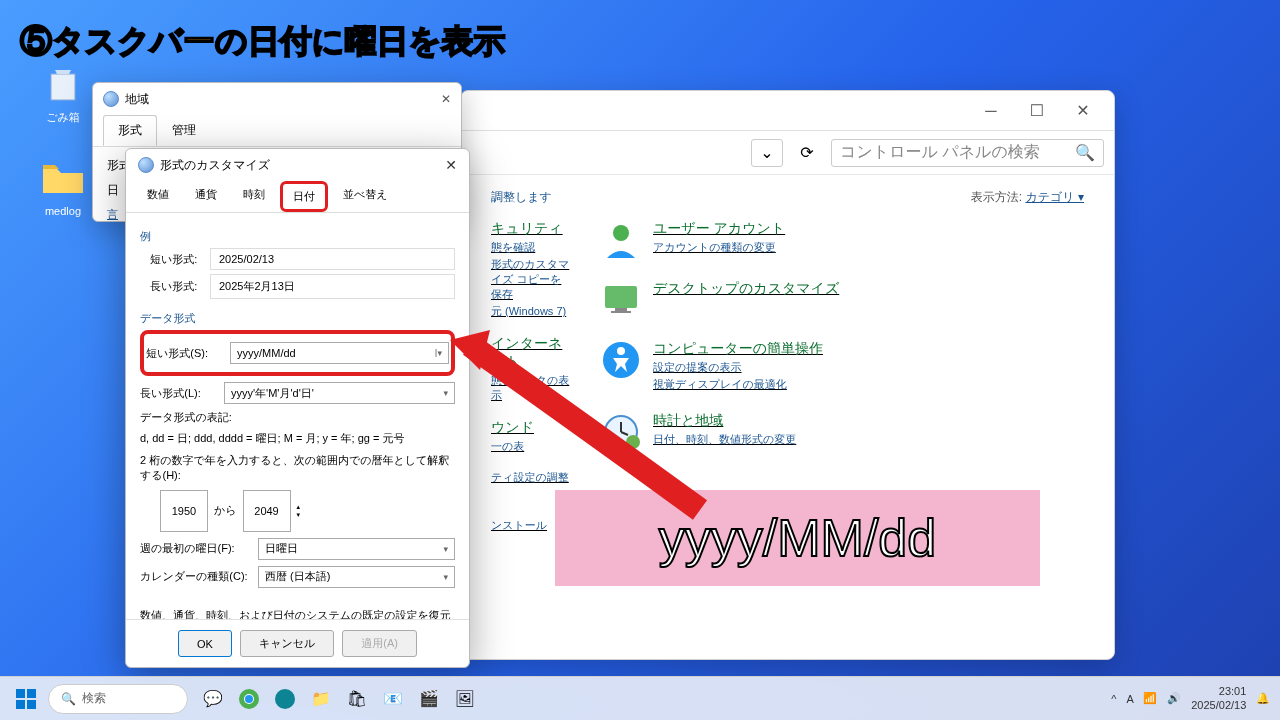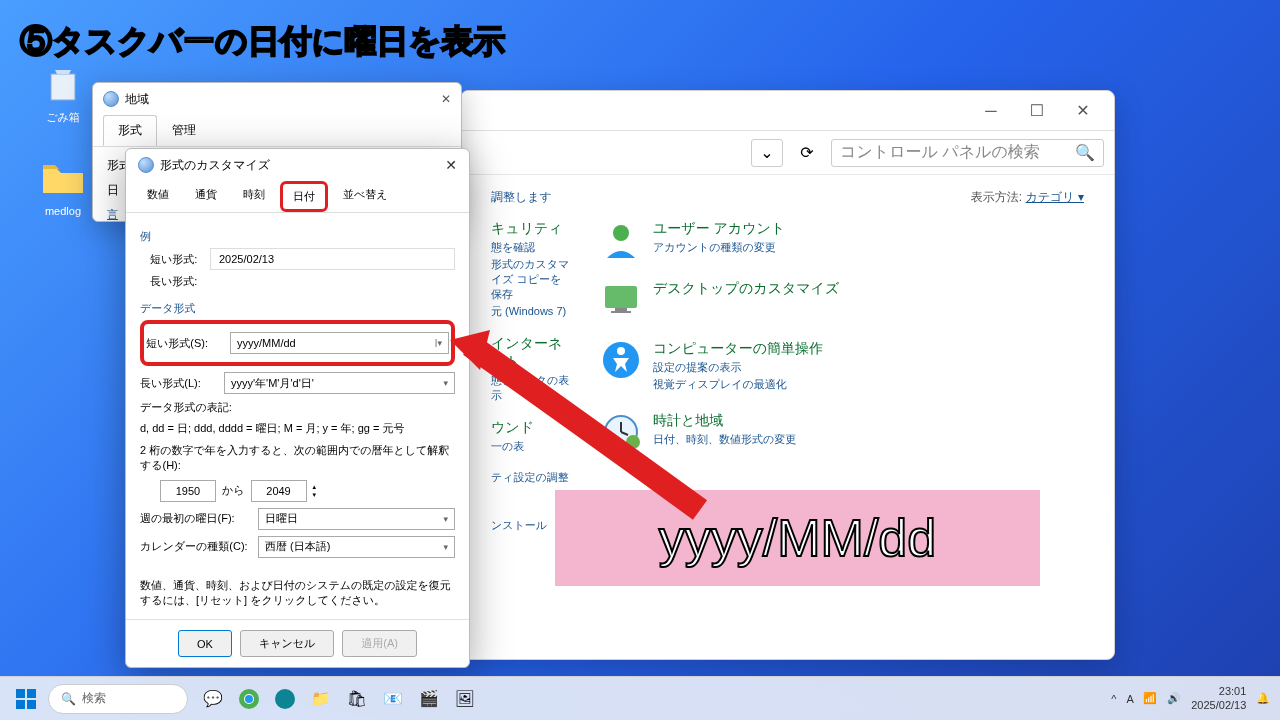--- a/index.html
+++ b/index.html
@@ -53,21 +53,21 @@
 .example-row { display: flex; align-items: center; margin: 4px 0 4px 10px; }
 .example-row .lab { width: 60px; }
 .example-row .val { border: 1px solid #ddd; padding: 4px 8px; flex: 1; background: #fff; }
 .data-row { display: flex; align-items: center; gap: 8px; margin: 6px 0; }
 .data-row .lab { width: 76px; font-size: 11px; }
 .combo { flex: 1; border: 1px solid #aaa; padding: 3px 6px; font-size: 11px; height: 22px; display: flex; align-items: center; justify-content: space-between; background: #fff; }
 .combo .caret { color: #666; font-size: 9px; }
 .highlight-red { border: 4px solid #e02020; border-radius: 8px; padding: 2px; }
 .note { font-size: 11px; margin: 6px 0; line-height: 1.4; }
 .year-row { display: flex; align-items: center; gap: 6px; margin: 6px 0 6px 20px; }
-.year-input { width: 56px; border: 1px solid #aaa; padding: 4px 4px; text-align: center; font-size: 11px; }
+.year-input { width: 48px; border: 1px solid #aaa; padding: 14px 4px; text-align: center; font-size: 11px; }
 .spinner { display: flex; flex-direction: column; font-size: 7px; }
 .footer-btns { display: flex; gap: 8px; justify-content: center; padding: 10px; border-top: 1px solid #e0e0e0; }
 .btn { border: 1px solid #aaa; background: #f0f0f0; padding: 5px 18px; font-size: 11px; border-radius: 3px; cursor: pointer; }
 .btn.primary { border-color: #0078d4; }
 
 
 .red-arrow { position: absolute; z-index: 200; pointer-events: none; }
 
 
 .callout { position: absolute; left: 555px; top: 490px; width: 485px; height: 96px; background: #f4b5cf; display: flex; align-items: center; justify-content: center; z-index: 150; }
@@ -122,21 +122,21 @@
     <div class="nav-search">
       <span>コントロール パネルの検索</span>
       <span>🔍</span>
     </div>
   </div>
   <div class="cp-body">
     <div class="cp-heading">
       <span>調整します</span>
       <span class="view-mode"><span>表示方法:</span> <a href="#" style="color:#1a5490">カテゴリ ▾</a></span>
     </div>
-    <div style="display:flex; gap:30px;">
+    <div style="display:flex; gap:30px;text-decoration:underline;">
       <div style="flex:0 0 80px;">
         <div class="cp-cat-text" style="margin-bottom:16px;">
           <div class="title">キュリティ</div>
           <div class="sub">態を確認</div>
           <div class="sub">形式のカスタマイズ コピーを保存</div>
           <div class="sub">元 (Windows 7)</div>
         </div>
         <div class="cp-cat-text" style="margin-bottom:16px;">
           <div class="title">インターネット</div>
           <div class="sub">態とタスクの表示</div>
@@ -237,20 +237,21 @@
     <div class="format-tab">並べ替え</div>
   </div>
   <div class="format-body">
     <div class="group-label">例</div>
     <div class="example-row">
       <span class="lab">短い形式:</span>
       <span class="val">2025/02/13</span>
     </div>
     <div class="example-row">
       <span class="lab">長い形式:</span>
+      <span class="val">2025年2月13日</span>
     </div>
 
     <div class="group-label" style="margin-top:12px">データ形式</div>
     <div class="highlight-red">
       <div class="data-row">
         <span class="lab">短い形式(S):</span>
         <div class="combo">
           <span>yyyy/MM/dd</span>
             <span style="margin-left:auto;color:#888">I</span>
             <span class="caret">▾</span>

